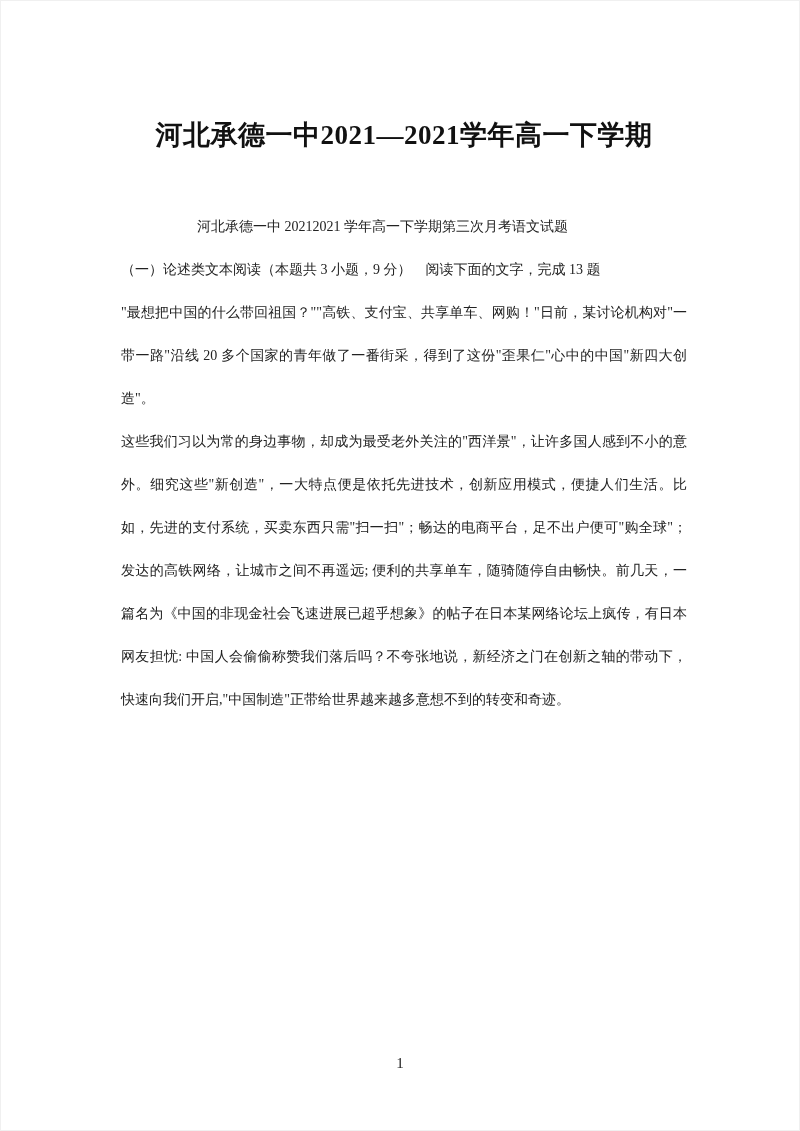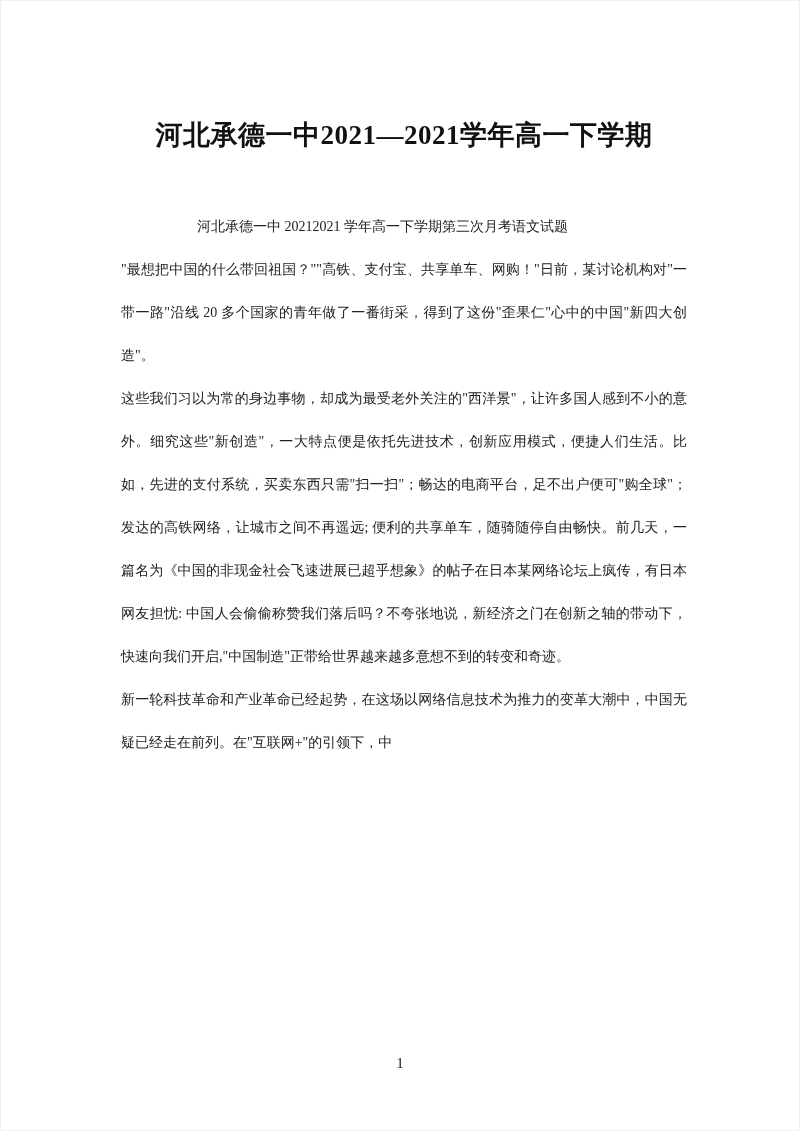--- a/index.html
+++ b/index.html
@@ -63,21 +63,21 @@
 
 <div class="page">
   <div class="content">
 
     <h1 class="doc-title">
       <span class="title-line">河北承德一中2021—2021学年高一下学期</span>
     </h1>
 
     <div class="body-text">
       <p class="para first-indent">河北承德一中 20212021 学年高一下学期第三次月考语文试题</p>
+      <p class="para">（一）论述类文本阅读（本题共 3 小题，9 分）　阅读下面的文字，完成 13 题</p>
       <p class="para">"最想把中国的什么带回祖国？""高铁、支付宝、共享单车、网购！"日前，某讨论机构对"一带一路"沿线 20 多个国家的青年做了一番街采，得到了这份"歪果仁"心中的中国"新四大创造"。</p>
       <p class="para">这些我们习以为常的身边事物，却成为最受老外关注的"西洋景"，让许多国人感到不小的意外。细究这些"新创造"，一大特点便是依托先进技术，创新应用模式，便捷人们生活。比如，先进的支付系统，买卖东西只需"扫一扫"；畅达的电商平台，足不出户便可"购全球"；发达的高铁网络，让城市之间不再遥远; 便利的共享单车，随骑随停自由畅快。前几天，一篇名为《中国的非现金社会飞速进展已超乎想象》的帖子在日本某网络论坛上疯传，有日本网友担忧: 中国人会偷偷称赞我们落后吗？不夸张地说，新经济之门在创新之轴的带动下，快速向我们开启,"中国制造"正带给世界越来越多意想不到的转变和奇迹。</p>
-      <p class="para">新一轮科技革命和产业革命已经起势，在这场以网络信息技术为推力的变革大潮中，中国无疑已经走在前列。在"互联网+"的引领下，中</p>
     </div>
 
   </div>
 
   <div class="page-number">1</div>
 </div>
 
 </body></html>

